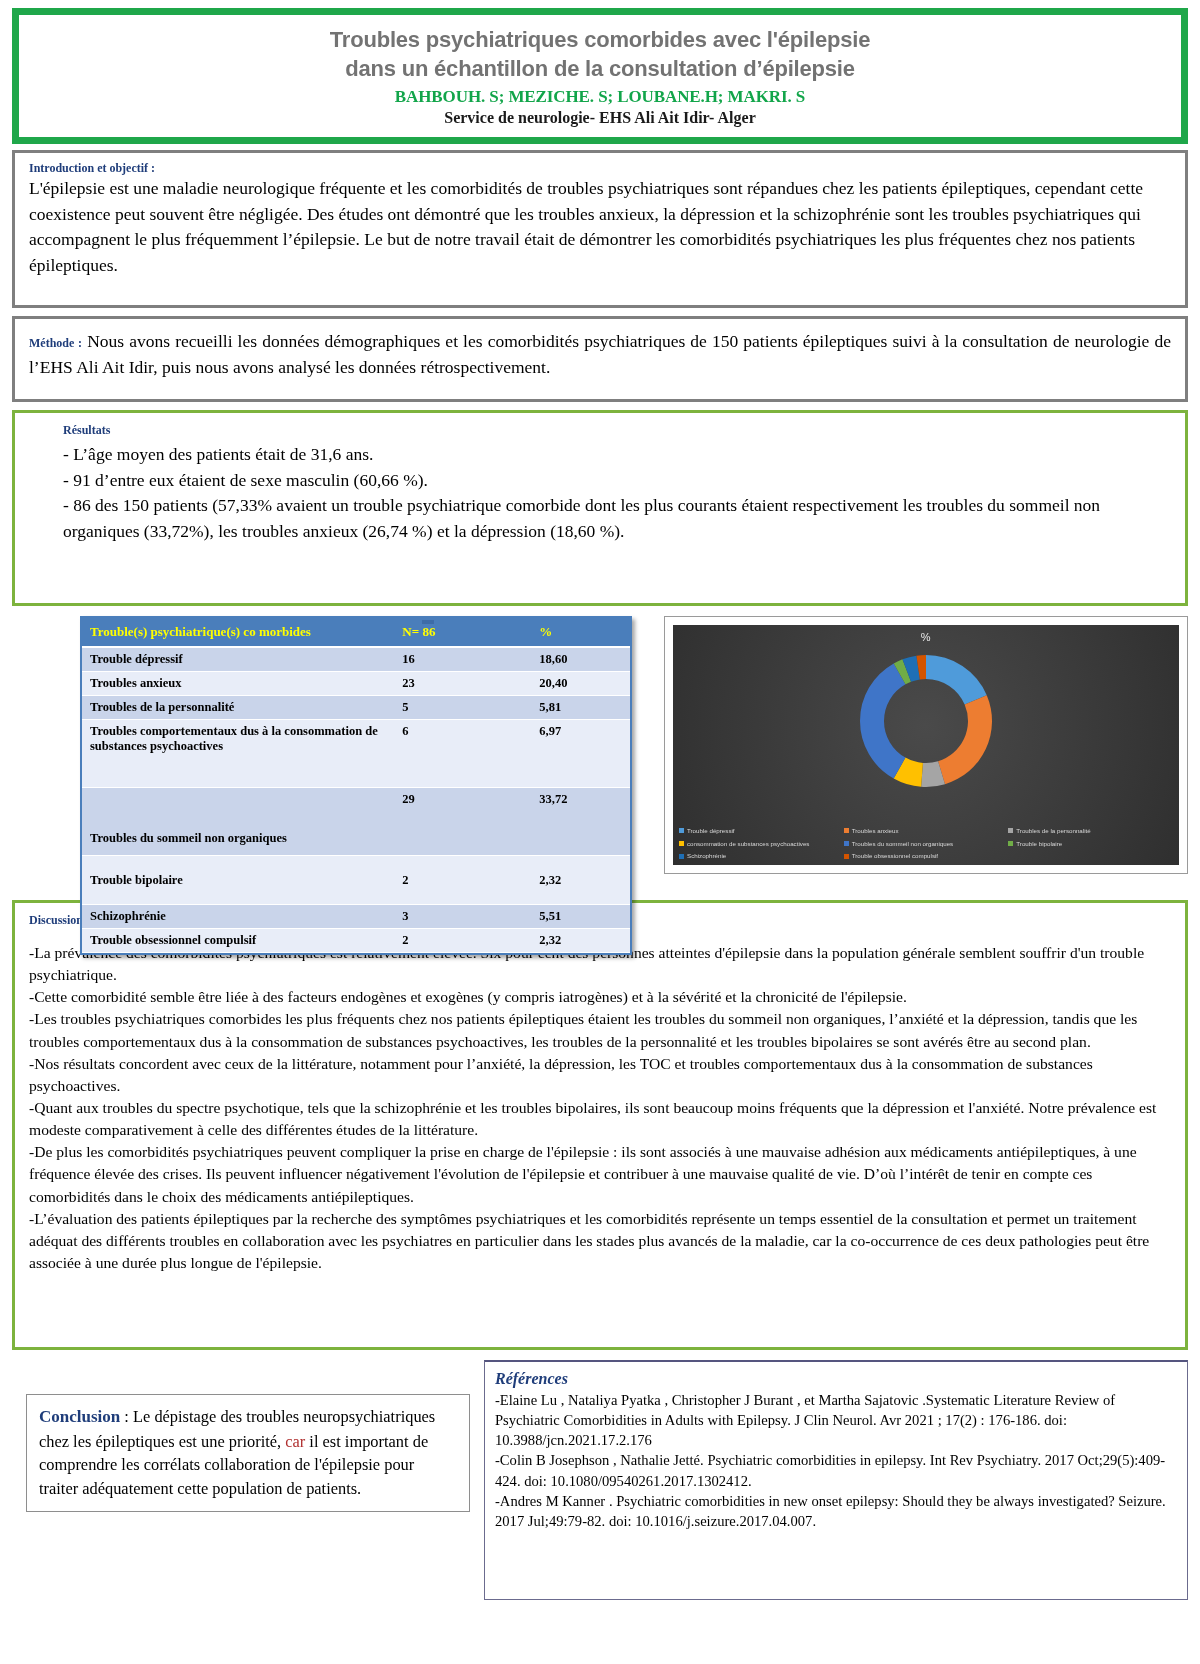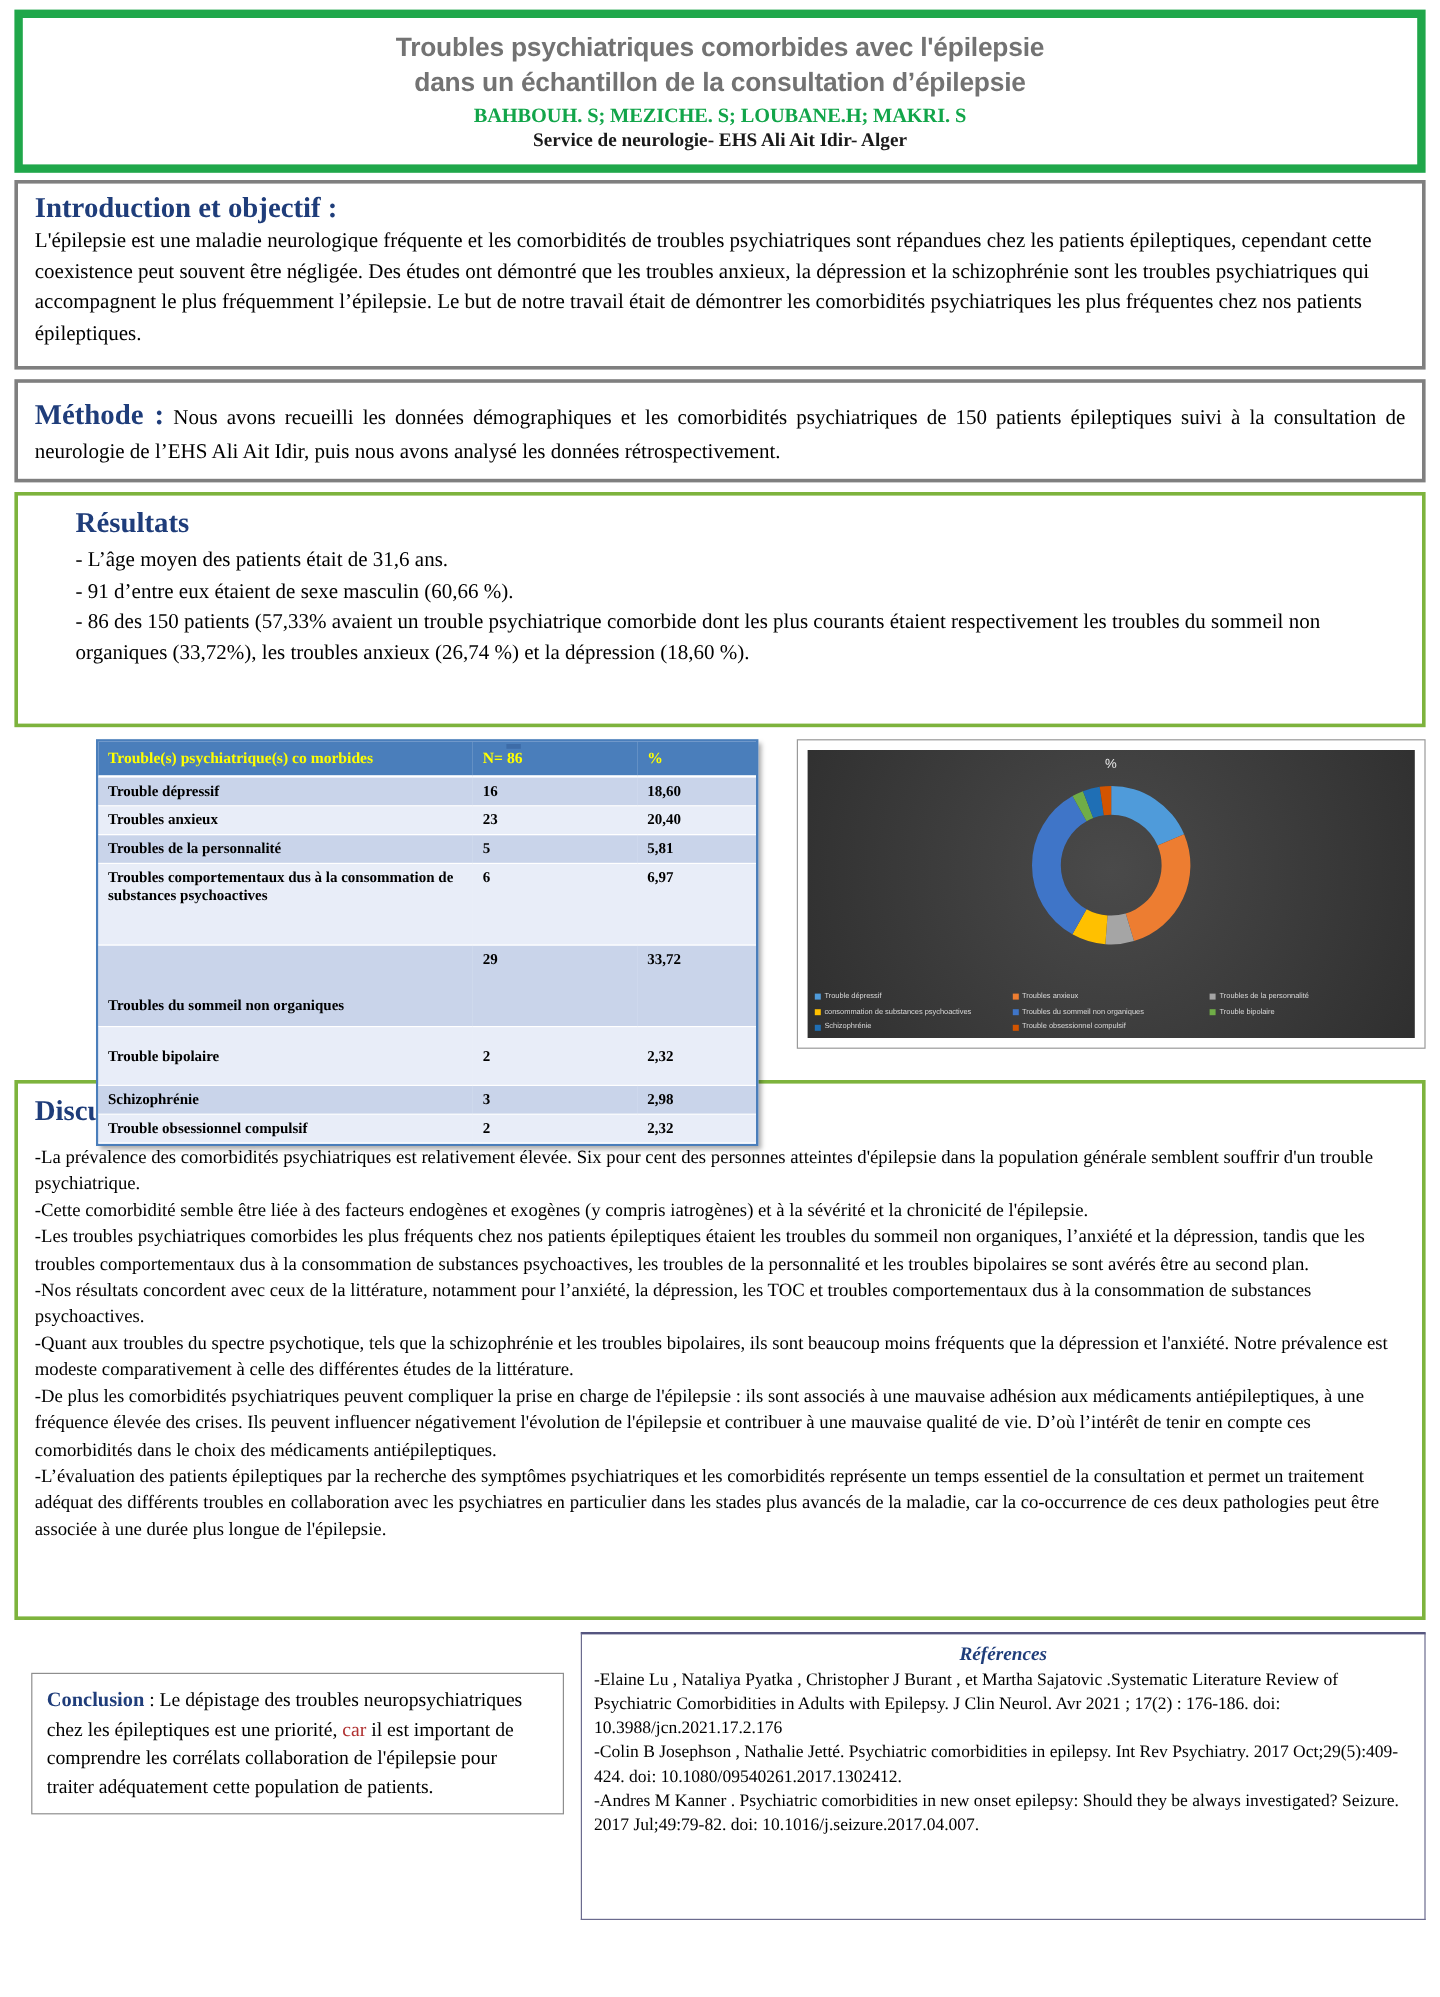--- a/index.html
+++ b/index.html
@@ -55,21 +55,21 @@
   }
   .panel-gray {
     border: 3px solid #7F7F7F;
   }
   .panel-green {
     border: 3px solid #7DB33D;
   }
   .section-head {
     font-weight: bold;
     color: #1F3D7A;
-    font-size: 24px;
+    font-size: 12px;
   }
   .body-text {
     font-size: 17.5px;
     line-height: 1.46;
     text-align: justify;
   }
 
   #intro-panel {
     margin: 6px 12px 0 12px;
     padding: 8px 14px 10px 14px;
@@ -244,21 +244,20 @@
     padding: 8px 10px;
     box-sizing: border-box;
     height: 240px;
   }
   .refs-head {
     font-weight: bold;
     font-style: italic;
     color: #1F3D7A;
     font-size: 16px;
     margin-bottom: 2px;
-    text-align: center;
   }
   .ref-item {
     font-size: 14.6px;
     line-height: 1.38;
   }
 </style>
 </head>
 <body>
 
 <div class="header-band">
@@ -326,21 +325,21 @@
           <td class="c-pct" style="vertical-align:top">33,72</td>
         </tr>
         <tr class="r-even tall2">
           <td class="c-label" style="vertical-align:middle">Trouble  bipolaire</td>
           <td class="c-n" style="vertical-align:middle">2</td>
           <td class="c-pct" style="vertical-align:middle">2,32</td>
         </tr>
         <tr class="r-odd">
           <td class="c-label">Schizophrénie</td>
           <td class="c-n">3</td>
-          <td class="c-pct">2,98</td>
+          <td class="c-pct">5,51</td>
         </tr>
         <tr class="r-even">
           <td class="c-label">Trouble obsessionnel compulsif</td>
           <td class="c-n">2</td>
           <td class="c-pct">2,32</td>
         </tr>
       </tbody>
     </table>
   </div>
 

